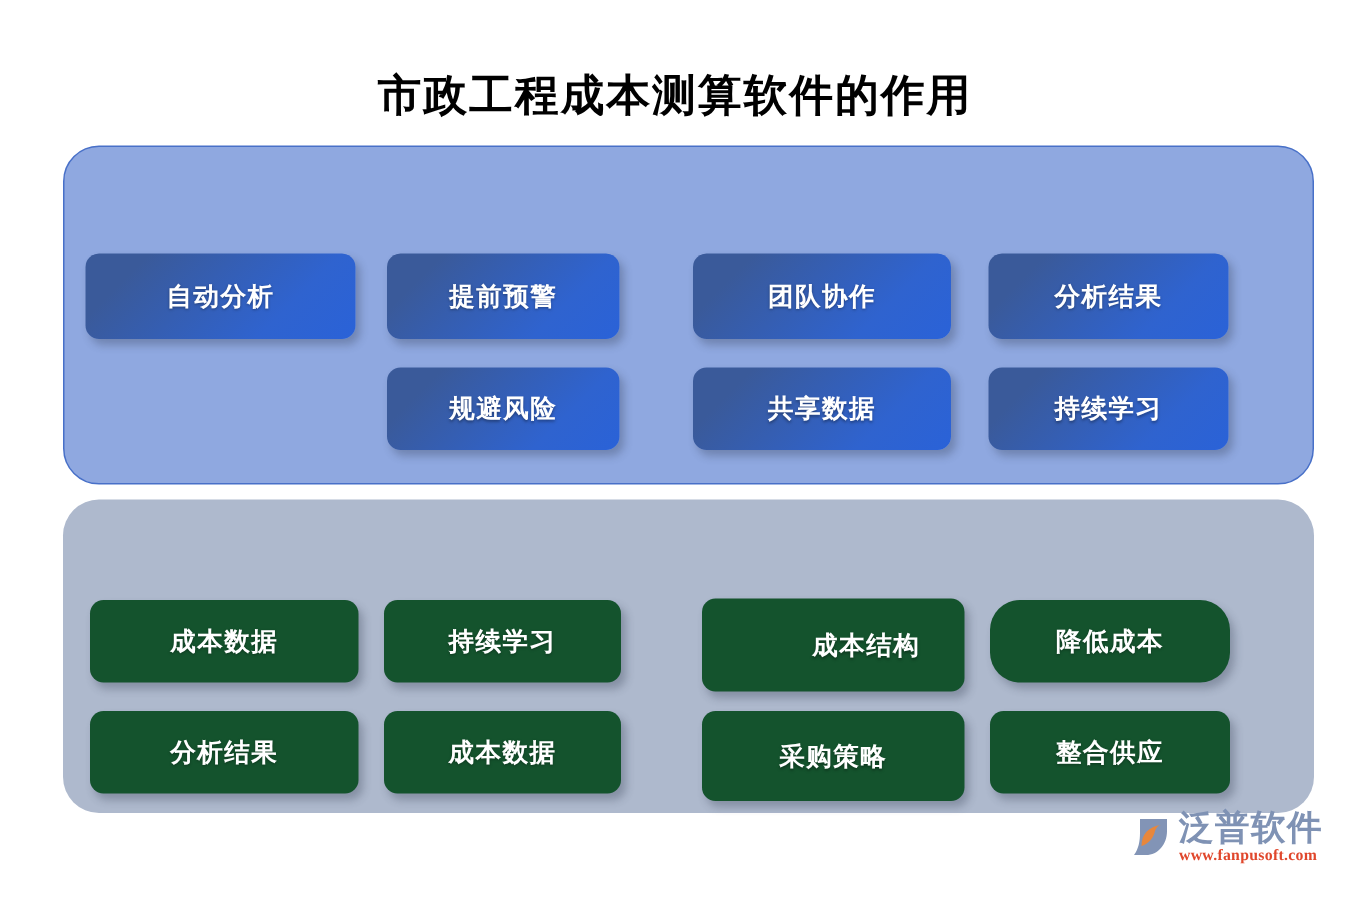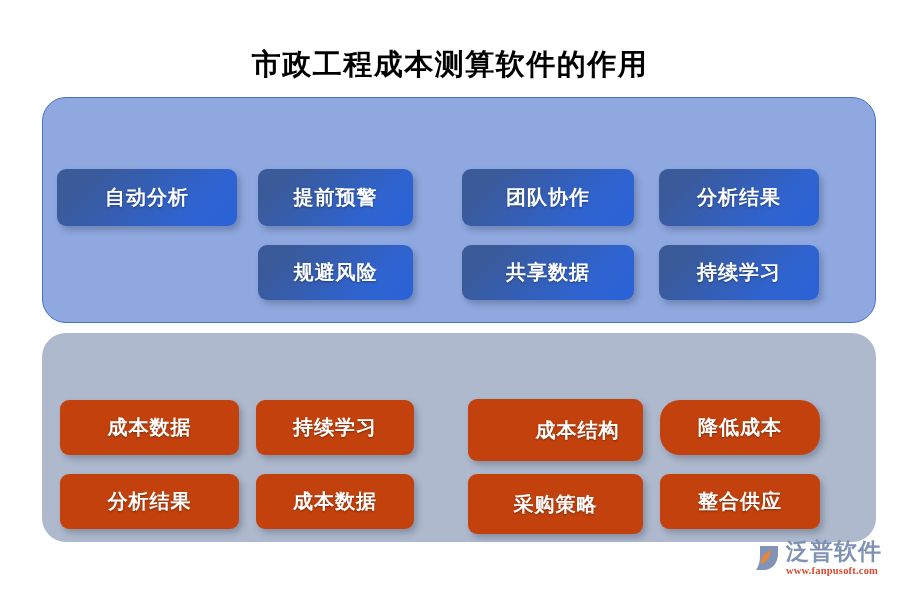--- a/index.html
+++ b/index.html
@@ -125,32 +125,32 @@
   
   .card {
     position: absolute;
     z-index: 3;
     box-sizing: border-box;
     display: flex;
     align-items: center;
     justify-content: center;
     border-radius: 9px;
     color: #ffffff;
-    font-size: 20px;
+    font-size: 17px;
     font-weight: bold;
     letter-spacing: 1px;
     white-space: nowrap;
     text-shadow: 0 1px 2px rgba(0, 0, 0, .35);
     box-shadow: 3px 4px 6px rgba(40, 50, 70, .30);
   }
   .card.blue {
     background: linear-gradient(135deg, #3a5a9a 0%, #3a5a9a 18%, #2f63cf 72%, #2a62d8 100%);
   }
   .card.teal {
-    background: #c2410c;
+    background: #14532d;
   }
 
   
   .brand {
     position: absolute;
     left: 752px;
     top: 540px;
     width: 136px;
     height: 48px;
     z-index: 4;

